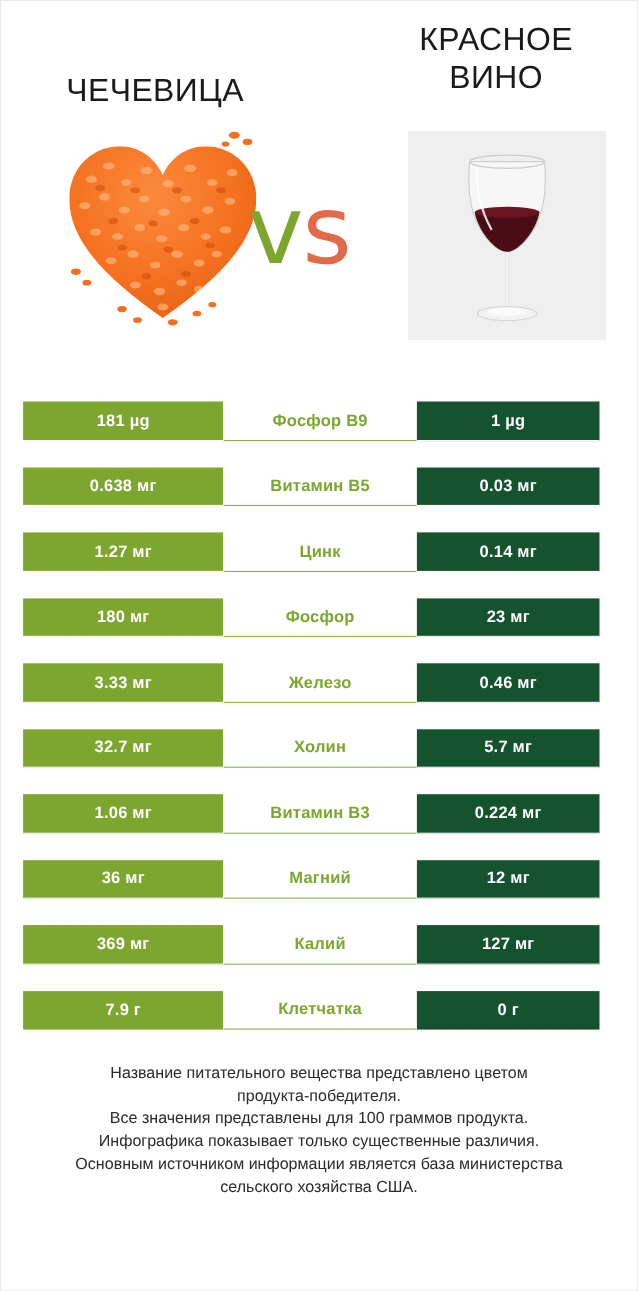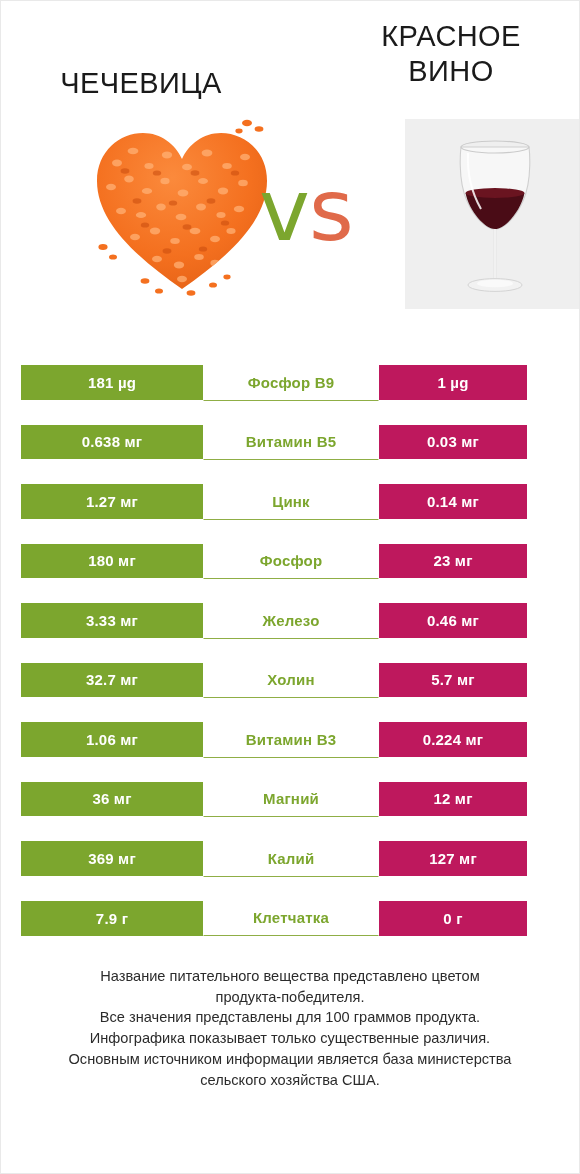--- a/index.html
+++ b/index.html
@@ -41,21 +41,20 @@
   .title-right {
     left: 330px;
     width: 240px;
     top: 18px;
   }
 
   
   .hero {
     position: relative;
     height: 218px;
-    margin-left: 34px;
   }
 
   
   .lentils {
     position: absolute;
     left: 52px;
     top: 2px;
     width: 190px;
     height: 190px;
   }
@@ -117,22 +116,22 @@
   }
   .cell-mid {
     width: 176px;
     background: #ffffff;
     color: #7CA62E;
     border-bottom: 1px solid #8FAE45;
     border-left: 1px solid #ffffff;
     border-right: 1px solid #ffffff;
   }
   .cell-right {
-    width: 148px;
-    background: #be185d;
+    width: 166px;
+    background: #14532d;
     color: #ffffff;
     border-bottom: 1.5px solid #ffffff;
   }
   .row:last-child .cell-left,
   .row:last-child .cell-right { border-bottom: none; }
   .row:last-child .cell-mid { border-bottom: 1px solid #8FAE45; }
 
   
   .footer {
     margin: 30px 30px 0 30px;

